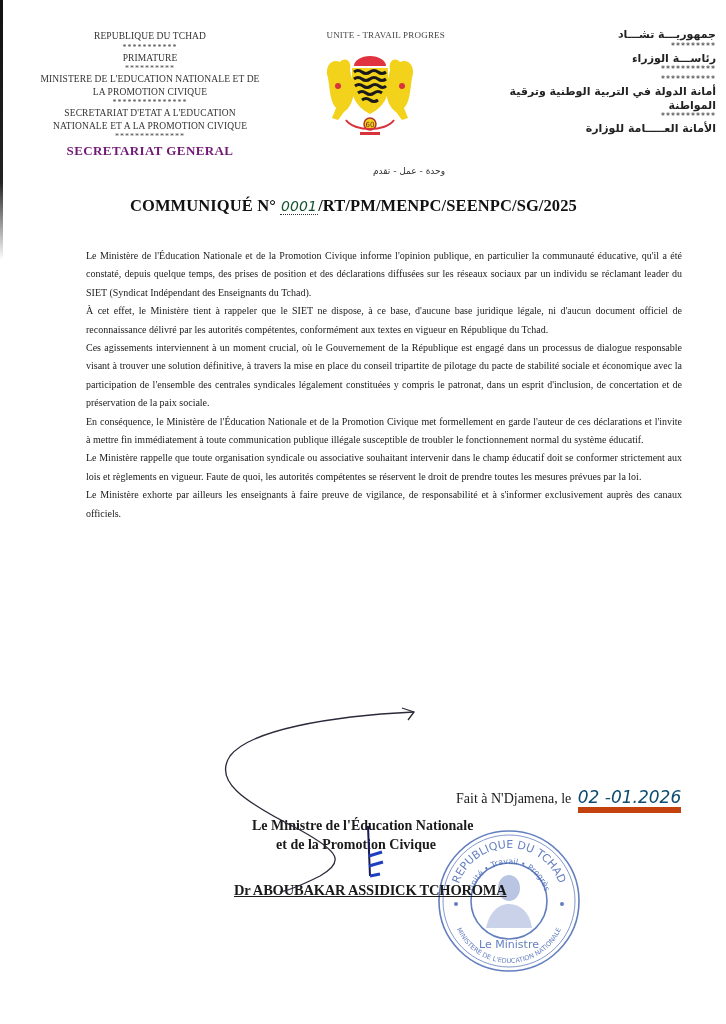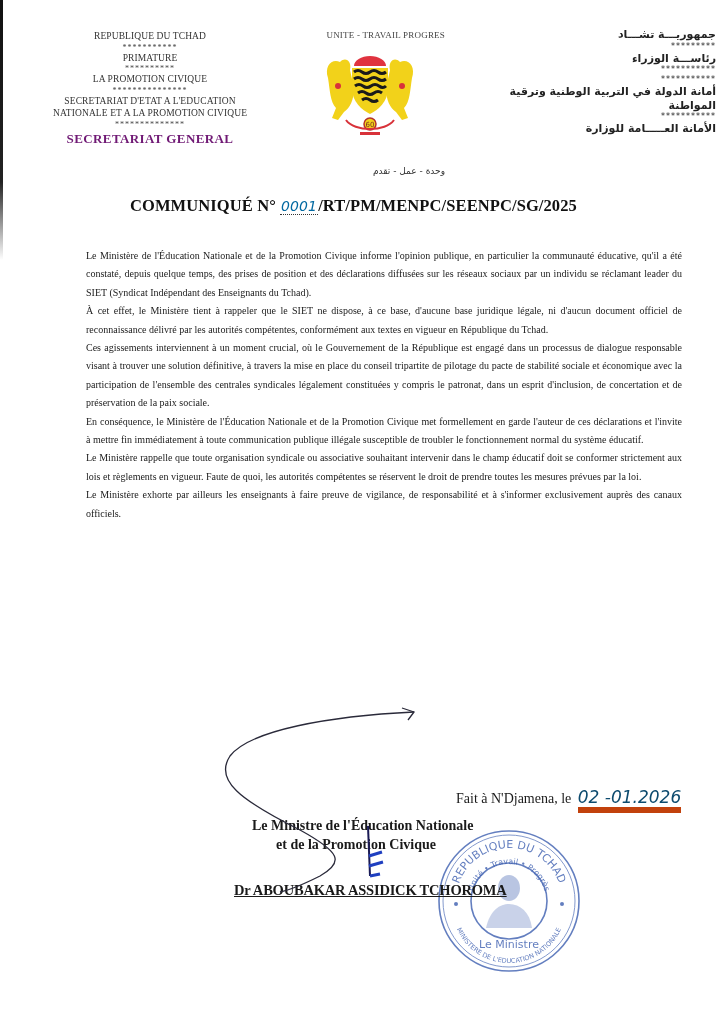--- a/index.html
+++ b/index.html
@@ -14,21 +14,21 @@
   .hdr-mid { position:absolute; left:295px; top:30px; width:150px; text-align:right; }
   .motto { font-size:9px; color:#444; letter-spacing:0.2px; }
   .arabic-motto { font-size:9px; margin-top:28px; direction:rtl; color:#333; font-family:"DejaVu Sans",sans-serif; }
   .hdr-right { position:absolute; left:460px; top:28px; width:256px; text-align:right;
                direction:rtl; font-family:"DejaVu Sans",sans-serif; font-weight:bold;
                font-size:11px; line-height:13.5px; color:#222; }
   .hdr-right .stars { font-size:8px; line-height:10px; letter-spacing:1px; font-weight:normal; }
   .emblem { display:block; margin:8px auto 0; }
   .title { position:absolute; left:130px; top:196px; width:520px;
            font-weight:bold; font-size:16.5px; letter-spacing:0.1px; color:#111; white-space:nowrap; }
-  .title .num { color:#0369a1; font-family:"DejaVu Sans",sans-serif; font-style:italic; font-weight:normal;
+  .title .num { color:#14532d; font-family:"DejaVu Sans",sans-serif; font-style:italic; font-weight:normal;
                 border-bottom:1px dotted #333; font-size:14px; padding:0 1px; }
   .body { position:absolute; left:86px; top:247px; width:596px; font-size:10px;
           line-height:18.4px; text-align:justify; color:#1a1a1a; }
   .body p { margin:0; }
   .place { position:absolute; left:456px; top:787px; font-size:14px; white-space:nowrap; }
   .place .date { font-family:"DejaVu Sans",sans-serif; font-style:italic; color:#0c4a6e;
                  font-size:17px; border-bottom:6px solid #c2410c; margin-left:3px; }
   .sigtitle { position:absolute; left:252px; top:816px; width:260px; font-weight:bold; font-size:14px;
               line-height:19px; }
   .sigtitle div:nth-child(2) { padding-left:24px; }
@@ -40,20 +40,21 @@
 </head>
 <body>
 
 <div class="edge"></div>
 
 <div class="hdr-left">
   <div>REPUBLIQUE DU TCHAD</div>
   <div class="stars">***********</div>
   <div>PRIMATURE</div>
   <div class="stars">**********</div>
+  <div>MINISTERE DE L'EDUCATION NATIONALE ET DE</div>
   <div>LA PROMOTION CIVIQUE</div>
   <div class="stars">***************</div>
   <div>SECRETARIAT D'ETAT A L'EDUCATION</div>
   <div>NATIONALE ET A LA PROMOTION CIVIQUE</div>
   <div class="stars">**************</div>
   <div class="sg">SECRETARIAT GENERAL</div>
 </div>
 
 <div class="hdr-mid">
   <div class="motto">UNITE - TRAVAIL PROGRES</div>

